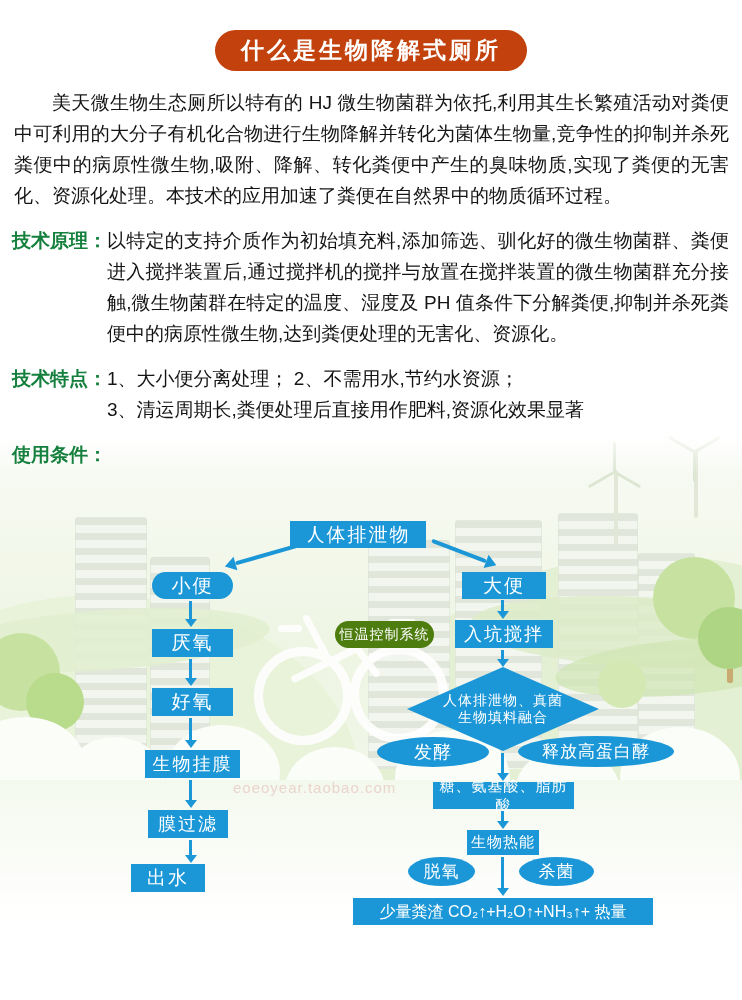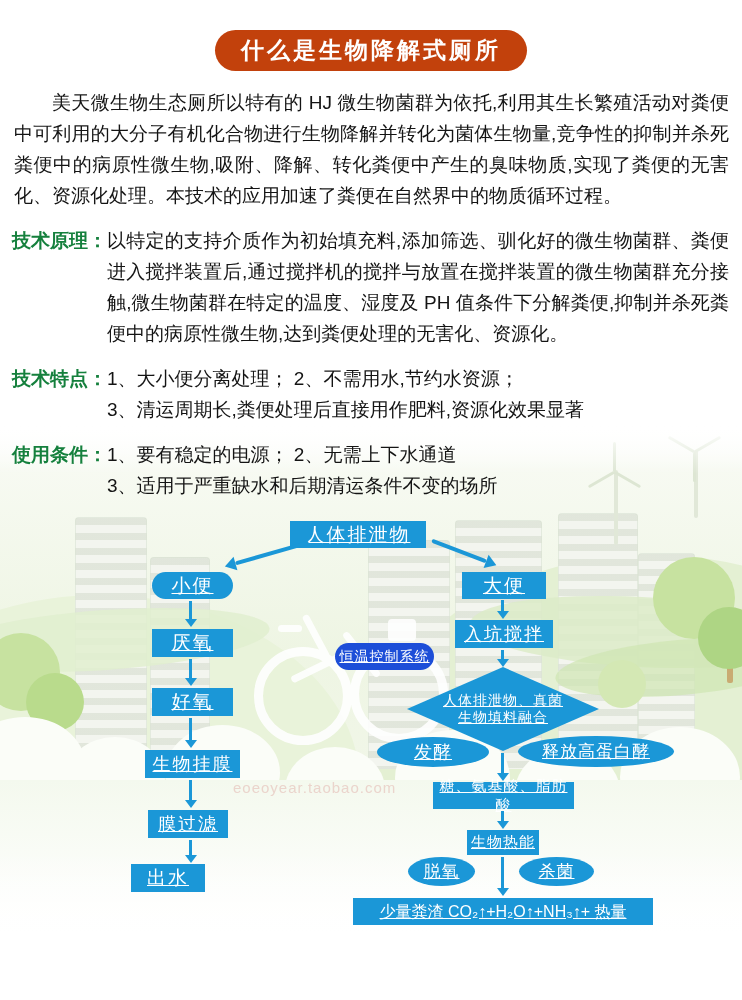--- a/index.html
+++ b/index.html
@@ -31,25 +31,25 @@
 
   
   .textwrap{position:relative;z-index:4;color:#141414;}
   .intro{margin:16px 13px 0 14px;font-size:19px;line-height:31px;text-align:justify;text-indent:2em;}
   .sec{display:flex;margin:14px 13px 0 12px;}
   .sec-label{flex:0 0 90px;font-size:19px;font-weight:bold;color:#15803d;line-height:31px;white-space:nowrap;}
   .sec-body{flex:1;font-size:19px;line-height:31px;text-align:justify;}
 
   
   .flow{position:absolute;inset:0;z-index:5;}
-  .node{position:absolute;background:#1b97d7;color:#fff;display:flex;align-items:center;justify-content:center;text-align:center;letter-spacing:2px;line-height:1.25;text-decoration:underline;}
+  .node{position:absolute;background:#1b97d7;color:#fff;display:flex;align-items:center;justify-content:center;text-align:center;letter-spacing:2px;line-height:1.25;}
   .pill{border-radius:15px;}
   .ellipse{border-radius:50%;letter-spacing:1px;}
   .diamond{clip-path:polygon(50% 0,100% 50%,50% 100%,0 50%);flex-direction:column;letter-spacing:1px;}
-  .lightblue{background:#1d4ed8;letter-spacing:1px;margin-top:22px;}
+  .lightblue{background:#4d7c0f;letter-spacing:1px;}
   .av{position:absolute;display:block;width:3px;background:#1b97d7;}
   .av::after{content:"";position:absolute;left:50%;bottom:-8px;transform:translateX(-50%);border:6px solid transparent;border-bottom:none;border-top:8px solid #1b97d7;}
   .ad{position:absolute;display:block;height:4px;background:#1b97d7;border-radius:2px;}
   .ad::after{content:"";position:absolute;top:50%;margin-top:-7px;border:7px solid transparent;}
   .adl::after{left:-11px;border-right:11px solid #1b97d7;border-left:none;}
   .adr::after{right:-11px;border-left:11px solid #1b97d7;border-right:none;}
 </style>
 </head>
 <body>
 
@@ -126,24 +126,20 @@
     <div class="sec">
       <div class="sec-label">技术特点：</div>
       <div class="sec-body">
         <div>1、大小便分离处理；  2、不需用水,节约水资源；</div>
         <div>3、清运周期长,粪便处理后直接用作肥料,资源化效果显著</div>
       </div>
     </div>
 
     <div class="sec">
       <div class="sec-label">使用条件：</div>
-      <div class="sec-body">
-        <div>1、要有稳定的电源；  2、无需上下水通道</div>
-        <div>3、适用于严重缺水和后期清运条件不变的场所</div>
-      </div>
     </div>
   </div>
 
   <div class="flow">
 
     <div class="node" style="left:290px;top:521px;width:136px;height:27px;font-size:19px;">人体排泄物</div>
     <div class="node pill" style="left:152px;top:572px;width:81px;height:27px;font-size:19px;">小便</div>
     <div class="node" style="left:462px;top:572px;width:84px;height:27px;font-size:19px;">大便</div>
     <div class="node" style="left:152px;top:629px;width:81px;height:28px;font-size:19px;">厌氧</div>
     <div class="node pill lightblue" style="left:335px;top:621px;width:99px;height:27px;font-size:14px;">恒温控制系统</div>

